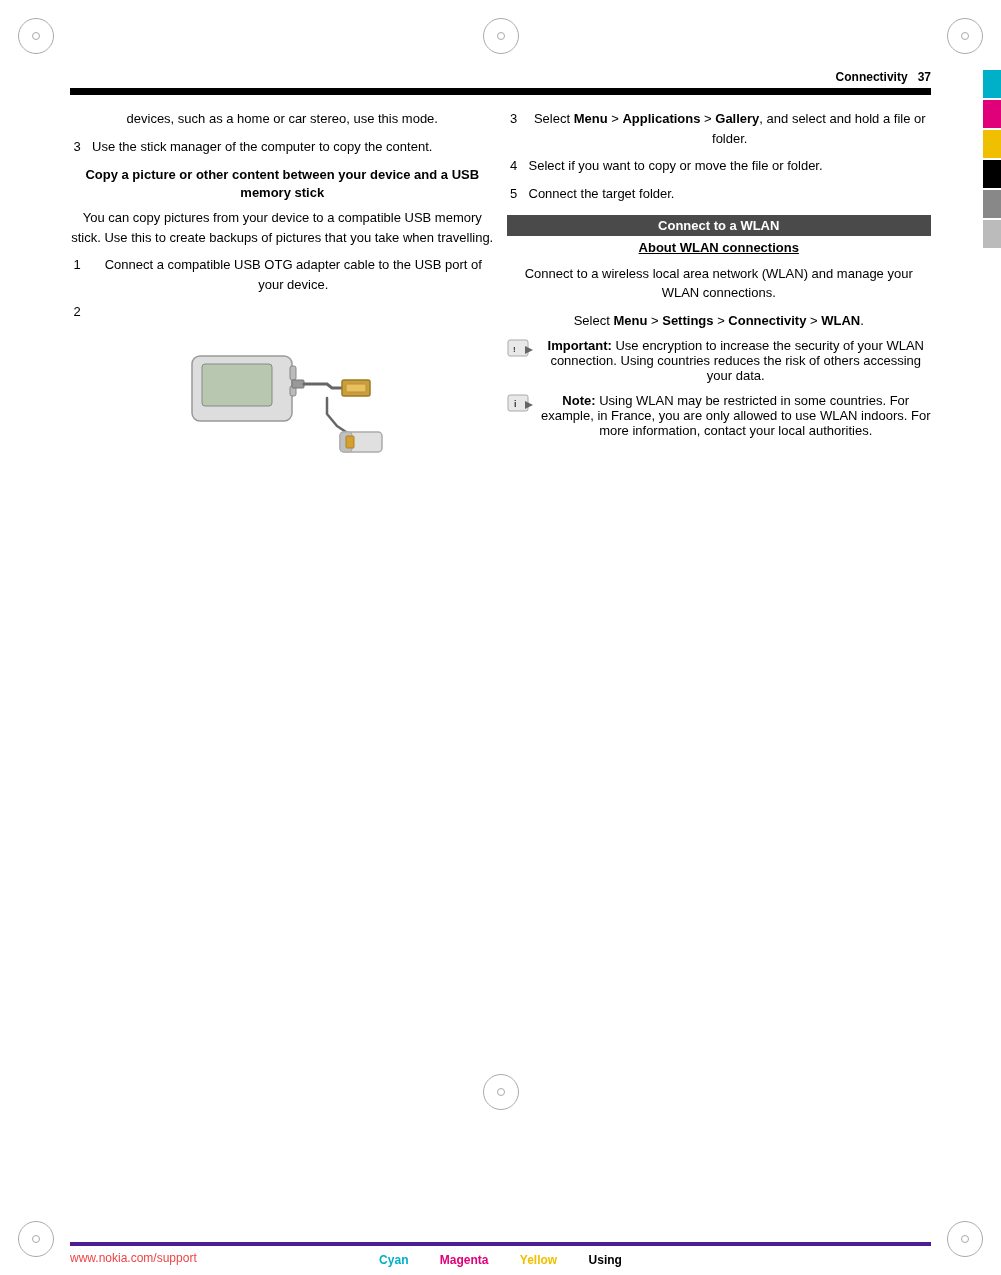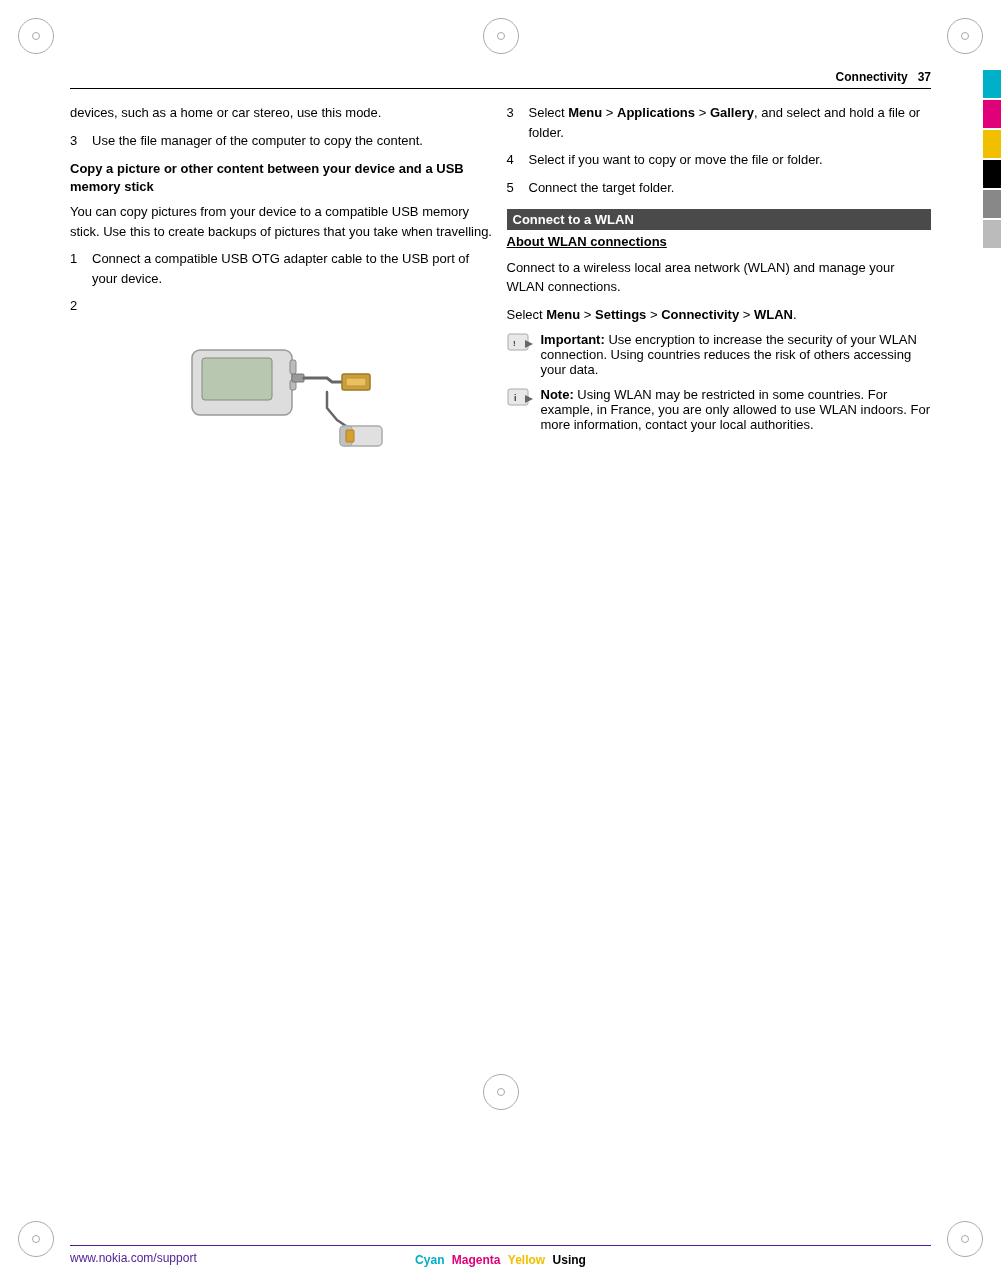--- a/index.html
+++ b/index.html
@@ -46,36 +46,37 @@
       left: 70px;
       right: 70px;
       bottom: 200px;
     }
 
     
     .page-header {
       display: flex;
       justify-content: flex-end;
       align-items: center;
-      border-bottom: 1px solid #000000;
+      border-bottom: 7px solid #000000;
       padding-bottom: 4px;
       margin-bottom: 14px;
     }
     .page-header-text {
       font-size: 12px;
       color: #000;
     }
     .page-header-text span {
       font-weight: bold;
     }
 
     
     .columns {
       display: flex;
       gap: 12px;
+      text-align: center;
     }
     .col-left {
       flex: 1;
       min-width: 0;
     }
     .col-right {
       flex: 1;
       min-width: 0;
     }
 
@@ -138,34 +139,34 @@
       width: 220px;
       height: 130px;
     }
 
     
     .page-footer {
       position: absolute;
       bottom: 10px;
       left: 70px;
       right: 70px;
-      border-top: 1px solid #4c1d95;
+      border-top: 4px solid #4c1d95;
       padding-top: 5px;
       font-size: 12px;
-      color: #4c1d95;
+      color: #ef4444;
     }
 
     
     .cmyk-bar {
       position: absolute;
       bottom: 8px;
       left: 50%;
       transform: translateX(-50%);
       display: flex;
-      gap: 0;
+      gap: 12px;
       font-size: 12px;
       font-weight: bold;
     }
     .cmyk-cyan { color: #00b0c8; }
     .cmyk-magenta { color: #e0007a; }
     .cmyk-yellow { color: #f0c000; }
     .cmyk-black { color: #000; }
     .cmyk-bar span { margin: 0 1px; }
 
     
@@ -209,21 +210,21 @@
     </span>
   </div>
 
   <div class="columns">
 
     <div class="col-left">
       <p>devices, such as a home or car stereo, use this mode.</p>
       <ol start="3" style="list-style-type: none; padding-left: 0;">
         <li style="display:flex; gap:8px; margin-bottom:8px;">
           <span style="font-size:13px; min-width:14px;">3</span>
-          <span>Use the file manager of the computer to copy the content.</span>
+          <span>Use the stick manager of the computer to copy the content.</span>
         </li>
       </ol>
 
       <p class="section-heading">Copy a picture or other content between your device and a USB memory stick</p>
       <p>You can copy pictures from your device to a compatible USB memory stick. Use this to create backups of pictures that you take when travelling.</p>
 
       <ol style="list-style-type: none; padding-left: 0; margin-top: 6px;">
         <li style="display:flex; gap:8px; margin-bottom:8px;">
           <span style="min-width:14px; font-size:13px;">1</span>
           <span>Connect a compatible USB OTG adapter cable to the USB port of your device.</span>

